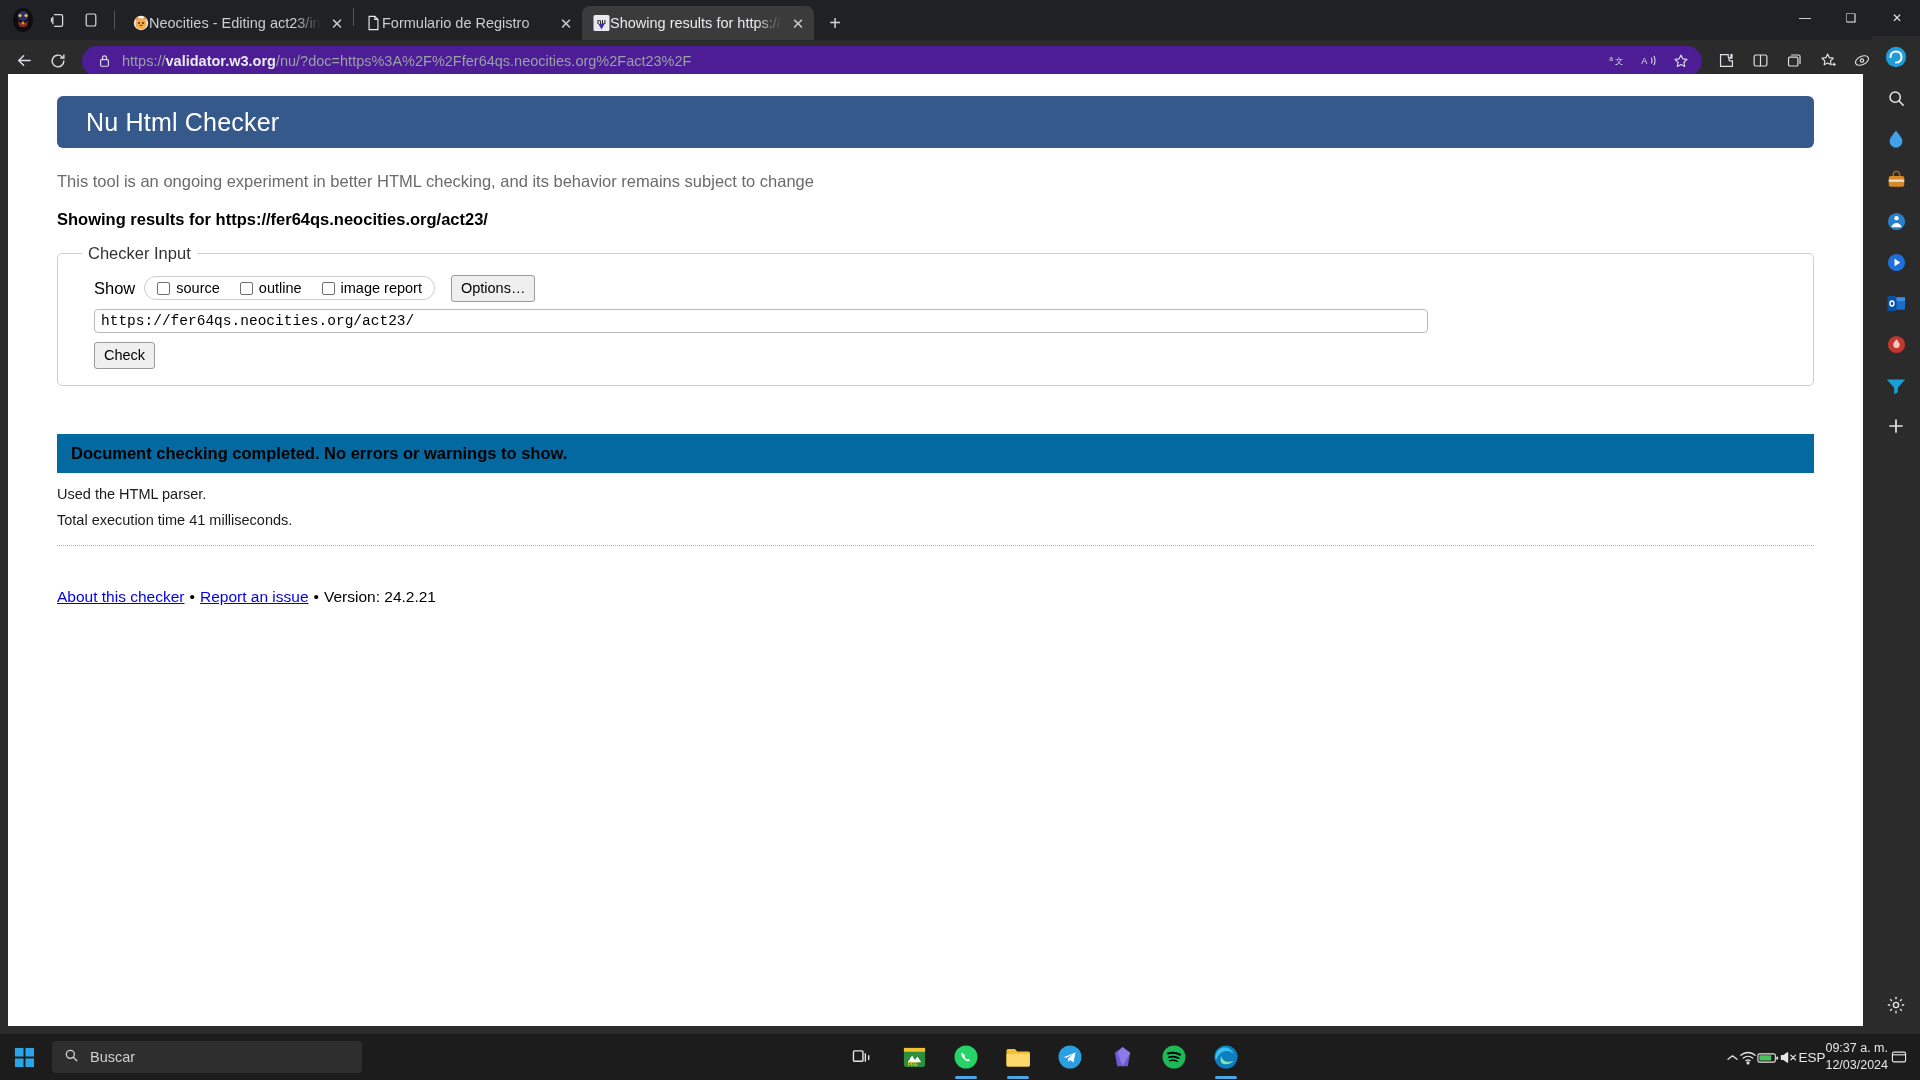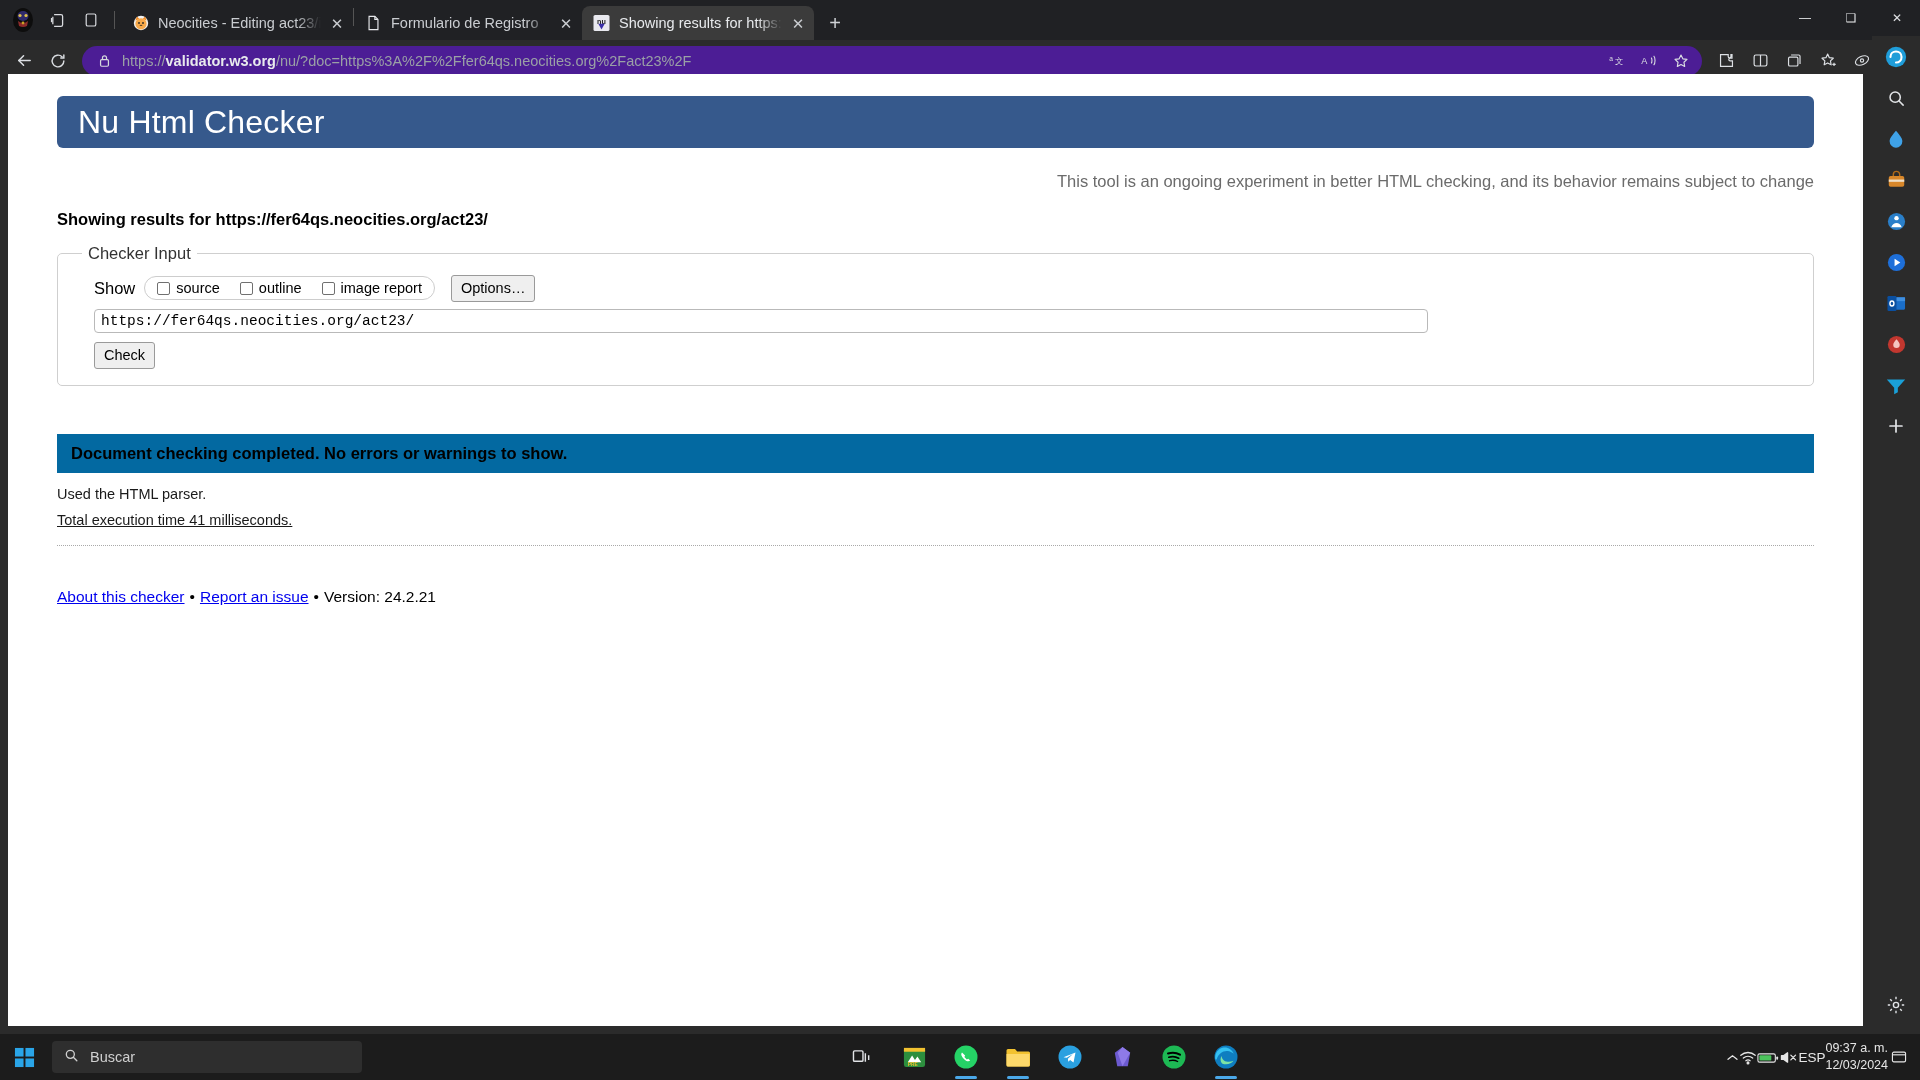--- a/index.html
+++ b/index.html
@@ -47,21 +47,20 @@
     padding: 0 4px 0 11px;
     border-radius: 8px 8px 0 0;
     color: #c9ccd0;
     font-size: 15px;
     position: relative;
     flex: none;
   }
   .tab.active { background: #3b3b3b; color: #e8eaed; }
   .tab-favicon {
     width: 17px; height: 17px; flex: none;
-    margin-right: 9px;
     display: flex; align-items: center; justify-content: center;
   }
   .tab-title {
     flex: 1 1 auto;
     white-space: nowrap; overflow: hidden;
     font-size: 14.5px;
     -webkit-mask-image: linear-gradient(to right, #000 85%, transparent 100%);
     mask-image: linear-gradient(to right, #000 85%, transparent 100%);
   }
   .tab-close {
@@ -163,31 +162,30 @@
   }
   .banner {
     margin: 0 49px 0 49px;
     background: #36598c;
     border-radius: 6px;
     height: 52px;
     display: flex; align-items: center;
     padding-left: 13px;
   }
   .banner h1 {
-    margin: 8px;
+    margin: 16px;
     color: #fff;
-    font-size: 32px;
+    font-size: 25px;
     font-weight: 400;
     letter-spacing: .2px;
   }
   .tagline {
     margin: 24px 49px 0 49px;
     color: #6b6b6b;
     font-size: 16.5px;
-    text-align: right;
   }
   .showing {
     margin: 19px 49px 0 49px;
     font-size: 16.5px;
     font-weight: 700;
     color: #000;
   }
   fieldset.checker {
     margin: 15px 49px 0 49px;
     border: 1px solid #cfcfcf;
@@ -268,21 +266,21 @@
     padding: 10px 14px;
     font-size: 16.5px;
     font-weight: 700;
     color: #000;
   }
   .note {
     margin: 13px 49px 0 49px;
     font-size: 14.5px;
     color: #1a1a1a;
   }
-  .note2 { margin-top: 10px; text-decoration: underline; }
+  .note2 { margin-top: 10px; }
   .hr {
     margin: 17px 49px 0 49px;
     border: 0;
     border-top: 1px dotted #a9a9a9;
     height: 0;
   }
   .footer {
     margin: 42px 49px 0 49px;
     font-size: 15.5px;
     color: #000;

